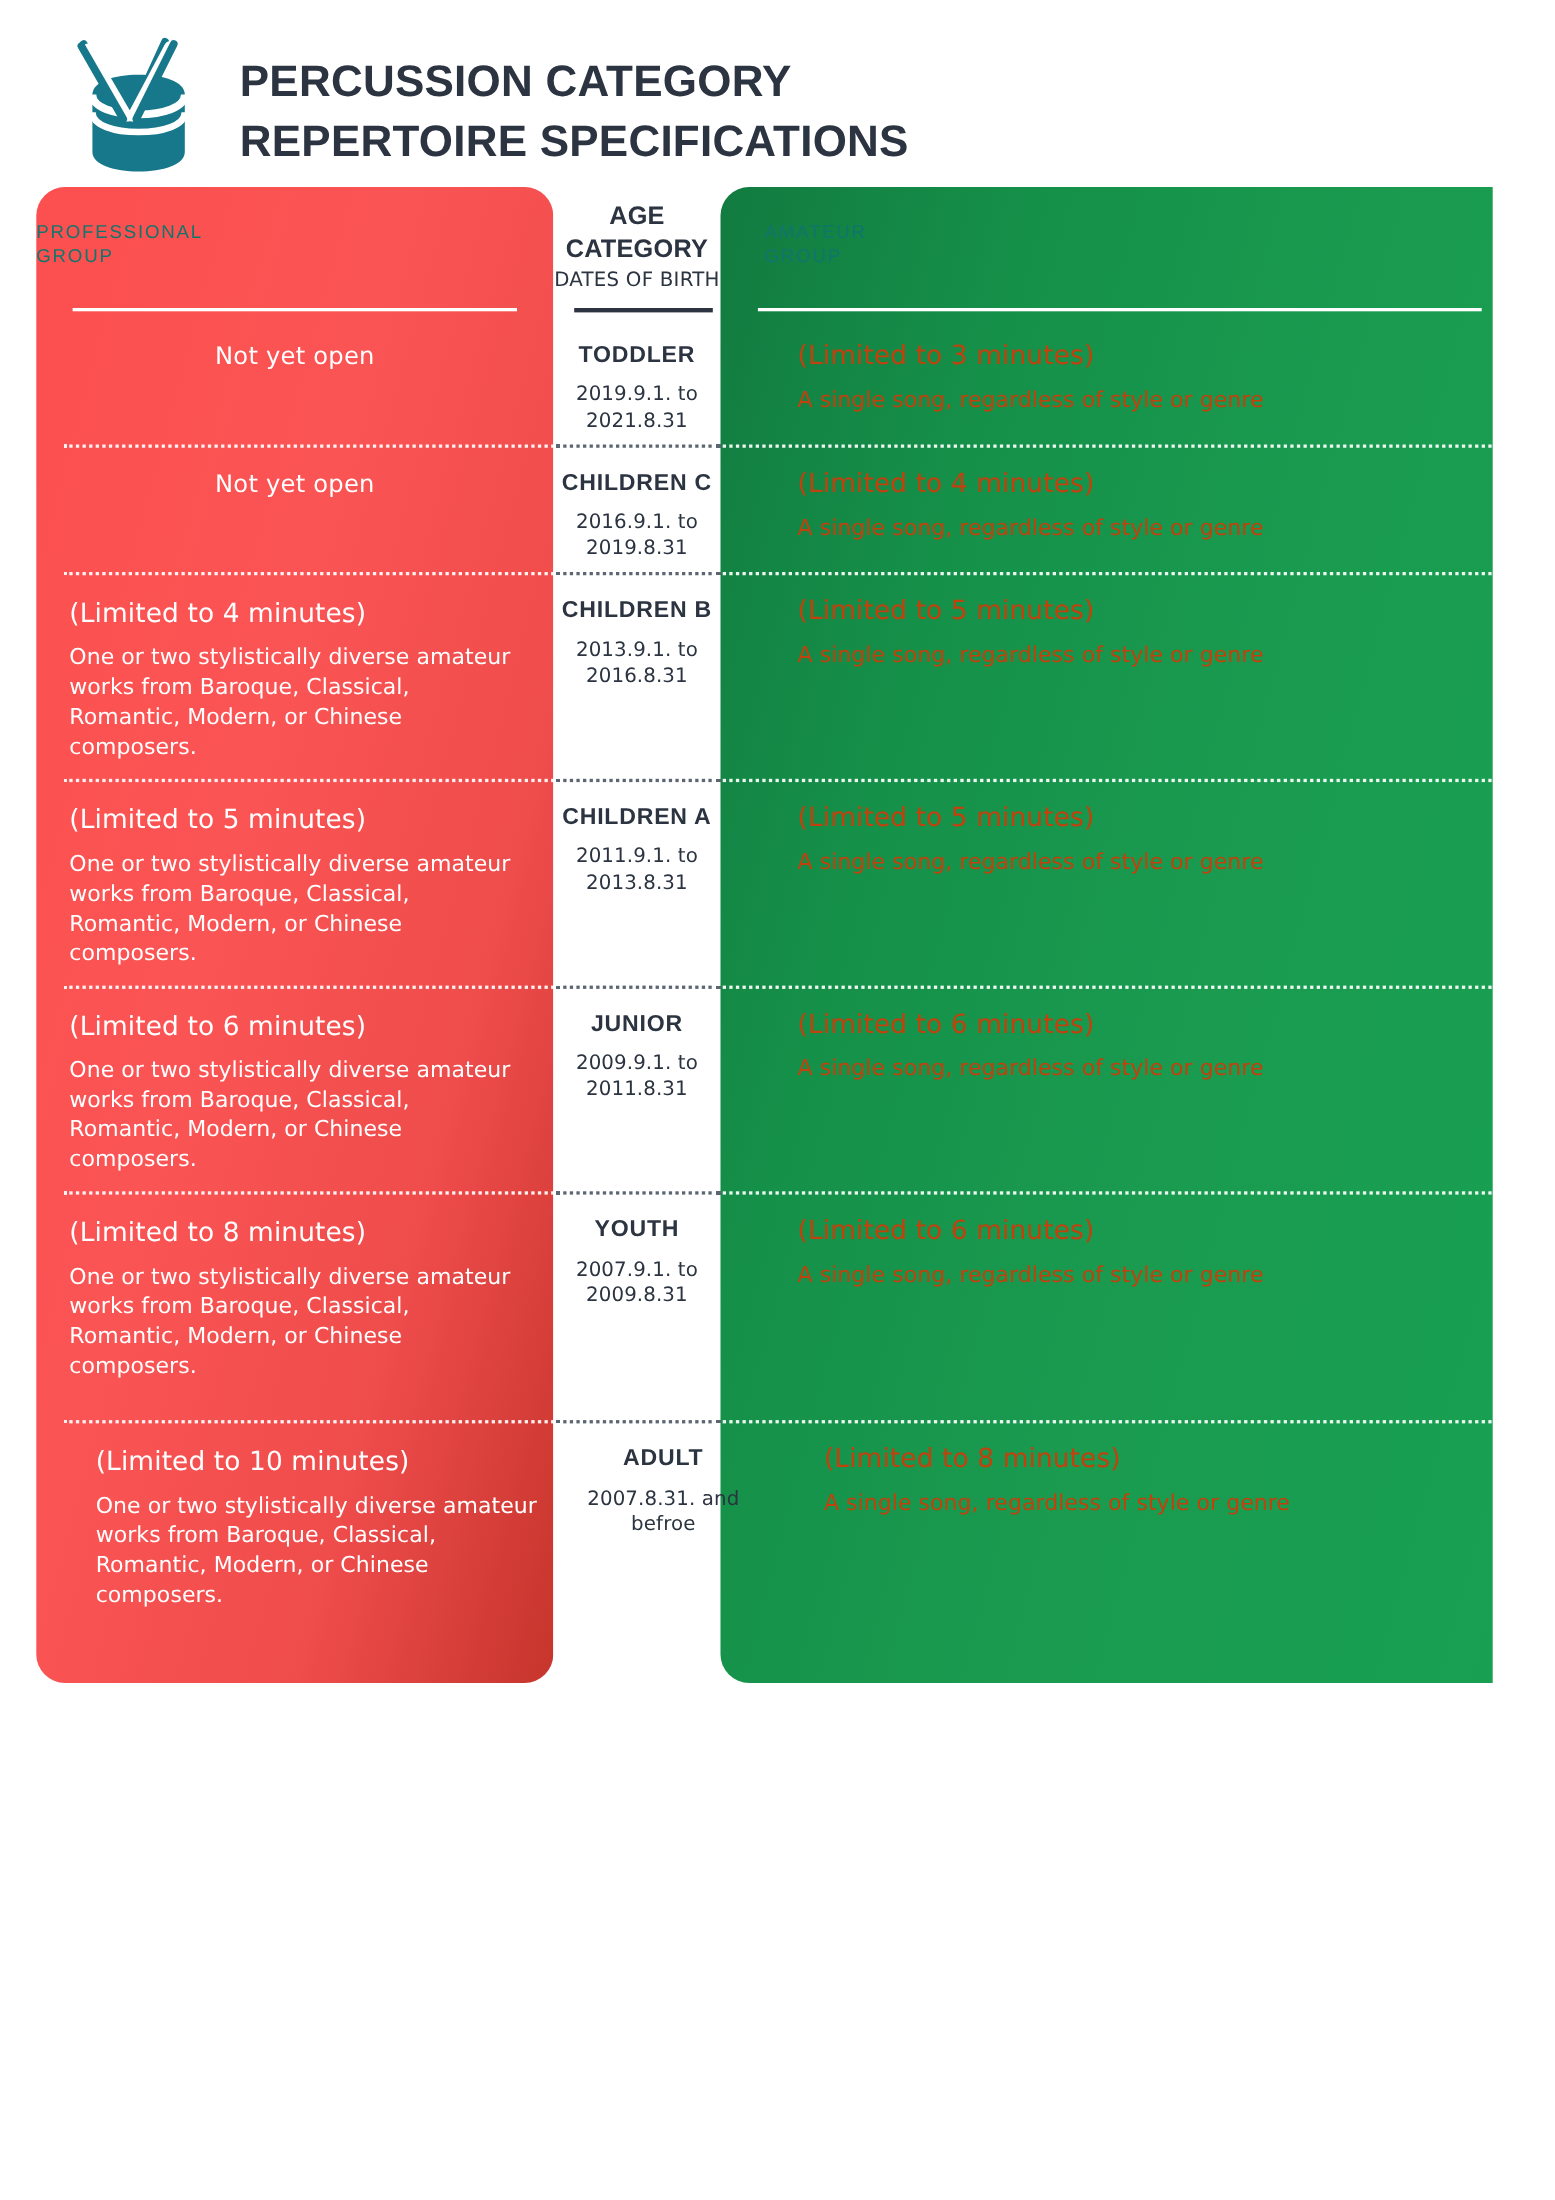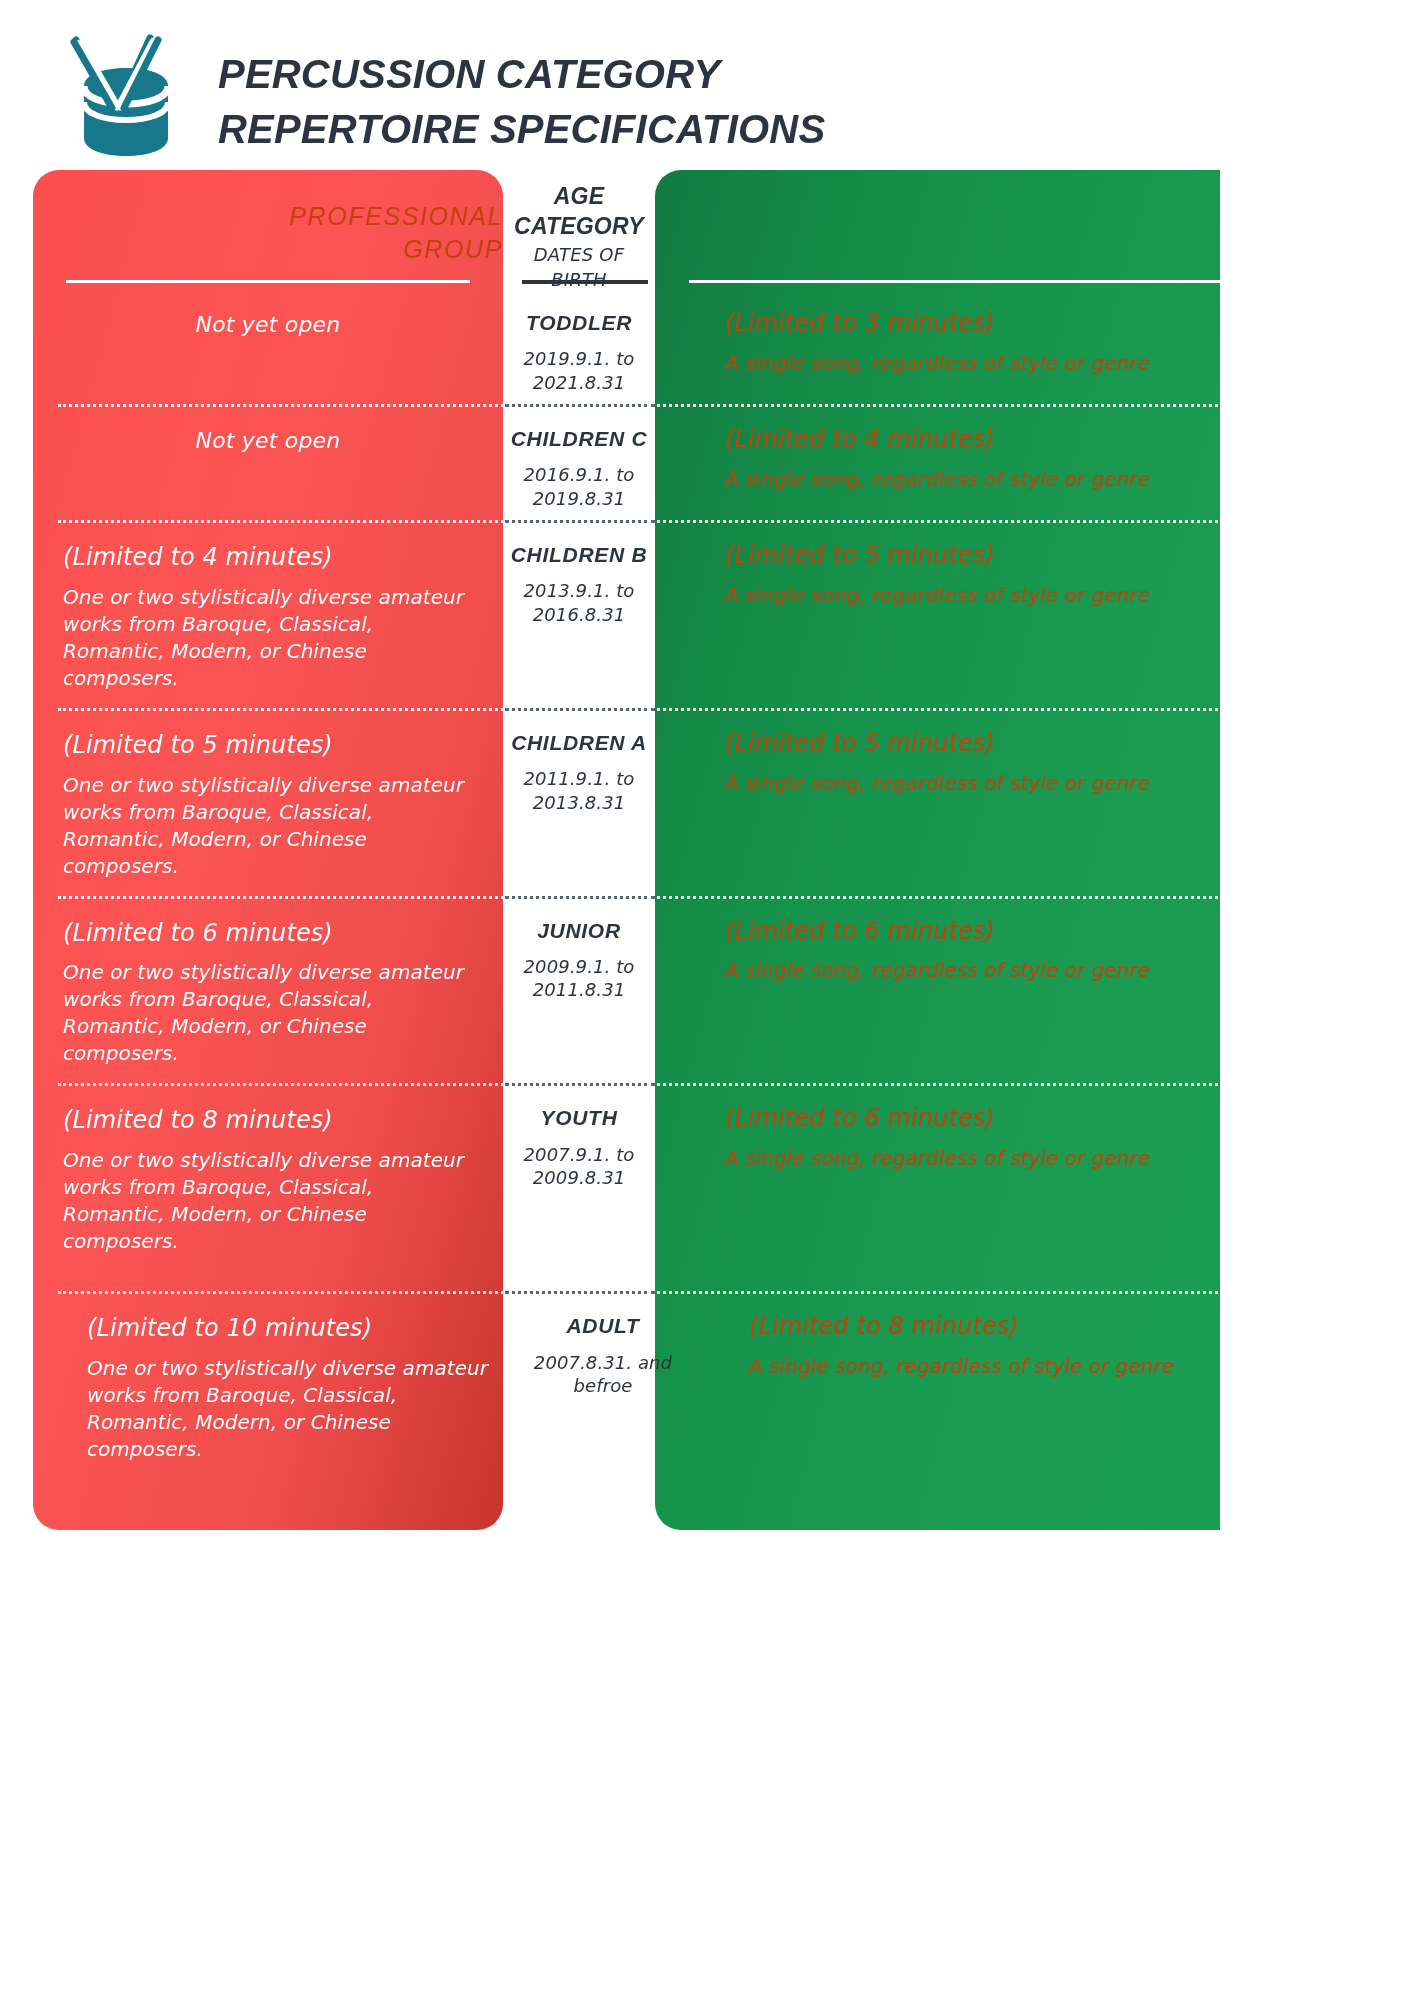--- a/index.html
+++ b/index.html
@@ -7,25 +7,24 @@
   html, body {
     width: 1414px;
     height: 2000px;
     background: #ffffff;
     font-family: "DejaVu Sans", sans-serif;
     -webkit-font-smoothing: antialiased;
   }
 
   .page {
     position: relative;
-    width: 1220px;
+    width: 1357px;
     height: 2000px;
     background: #ffffff;
     overflow: hidden;
-    font-style: italic;
   }
 
   
   .header {
     position: absolute;
     left: 62px;
     top: 30px;
     display: flex;
     align-items: center;
     gap: 26px;
@@ -87,26 +86,26 @@
     height: 1360px;
     border-radius: 26px;
     background: linear-gradient(105deg, #127b40 0%, #159049 26%, #1a9b50 58%, #18a052 100%);
   }
 
   
   .pro-head, .am-head {
     position: absolute;
     top: 30px;
     width: 100%;
-    text-align: right;
+    text-align: left;
     font-family: "Liberation Sans", sans-serif;
-    font-size: 25px;
+    font-size: 17px;
     font-weight: 400;
     letter-spacing: 1.6px;
-    color: #c2410c;
+    color: #0f766e;
     line-height: 1.32;
   }
   .mid-head {
     position: absolute;
     top: 12px;
     width: 100%;
     text-align: center;
   }
   .mid-head .mh1 {
     font-family: "Liberation Sans", sans-serif;

